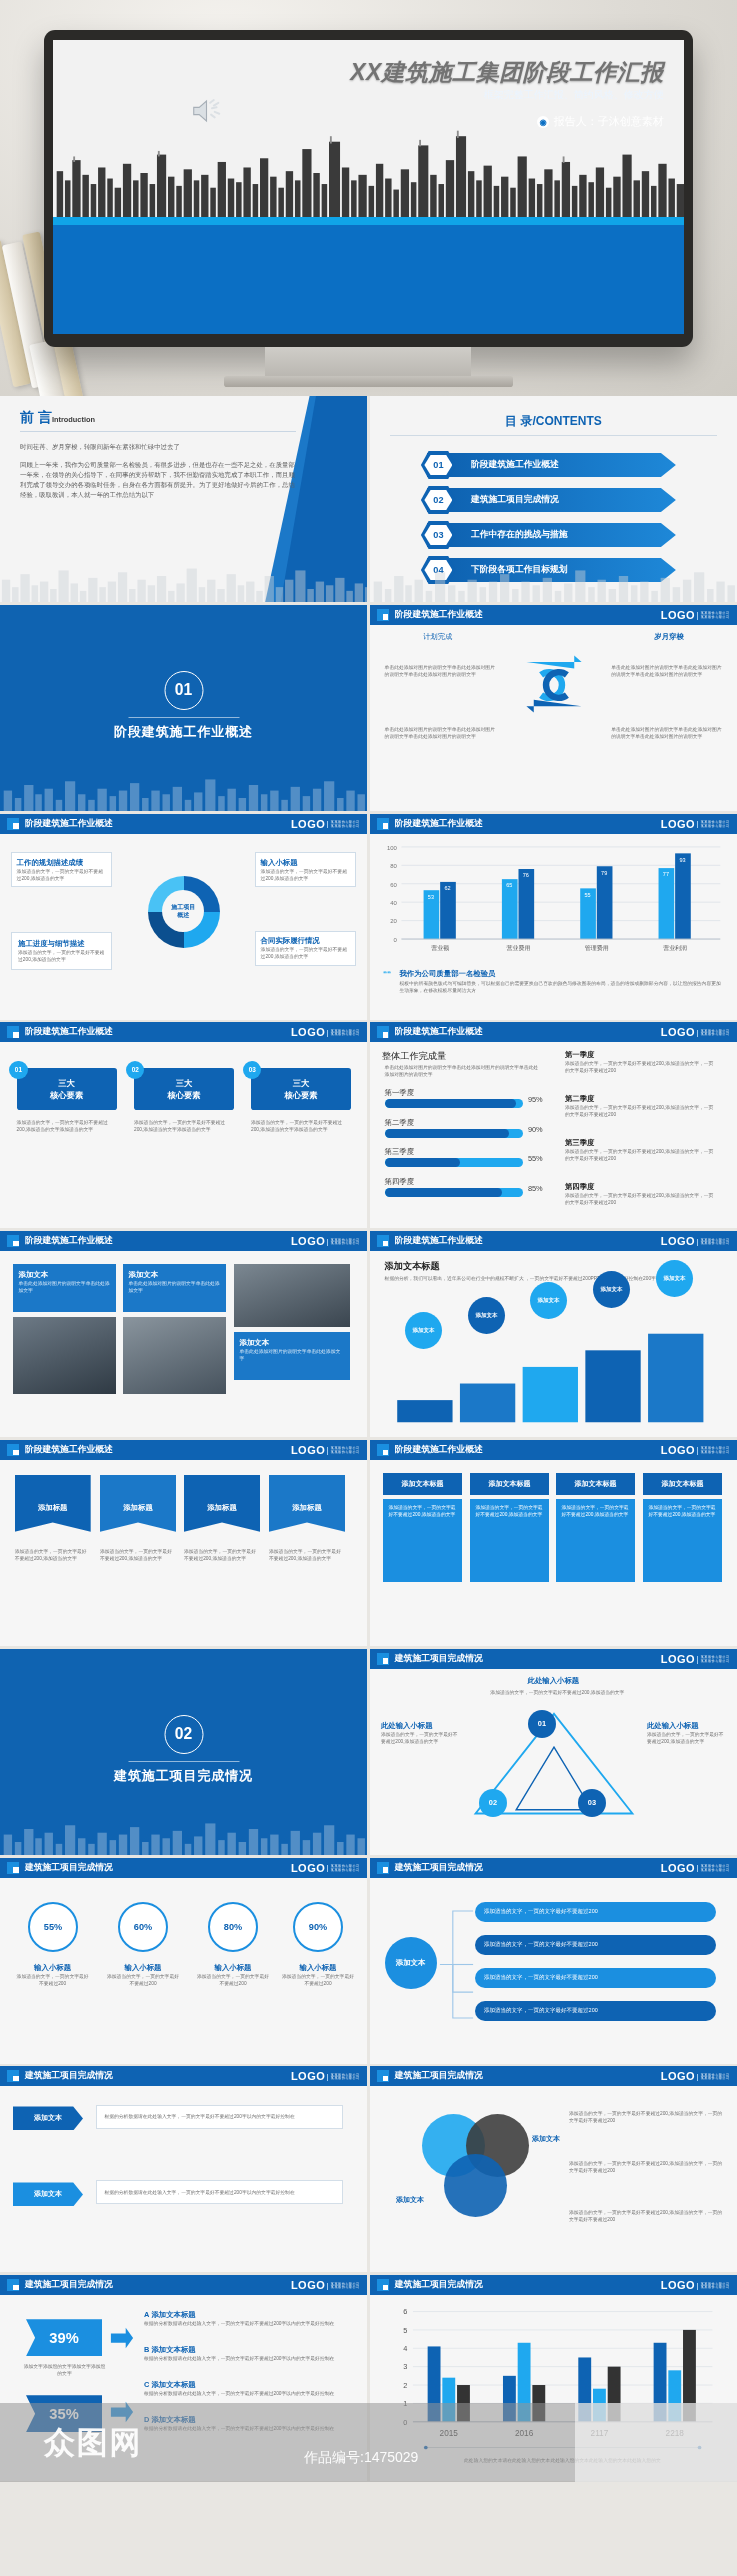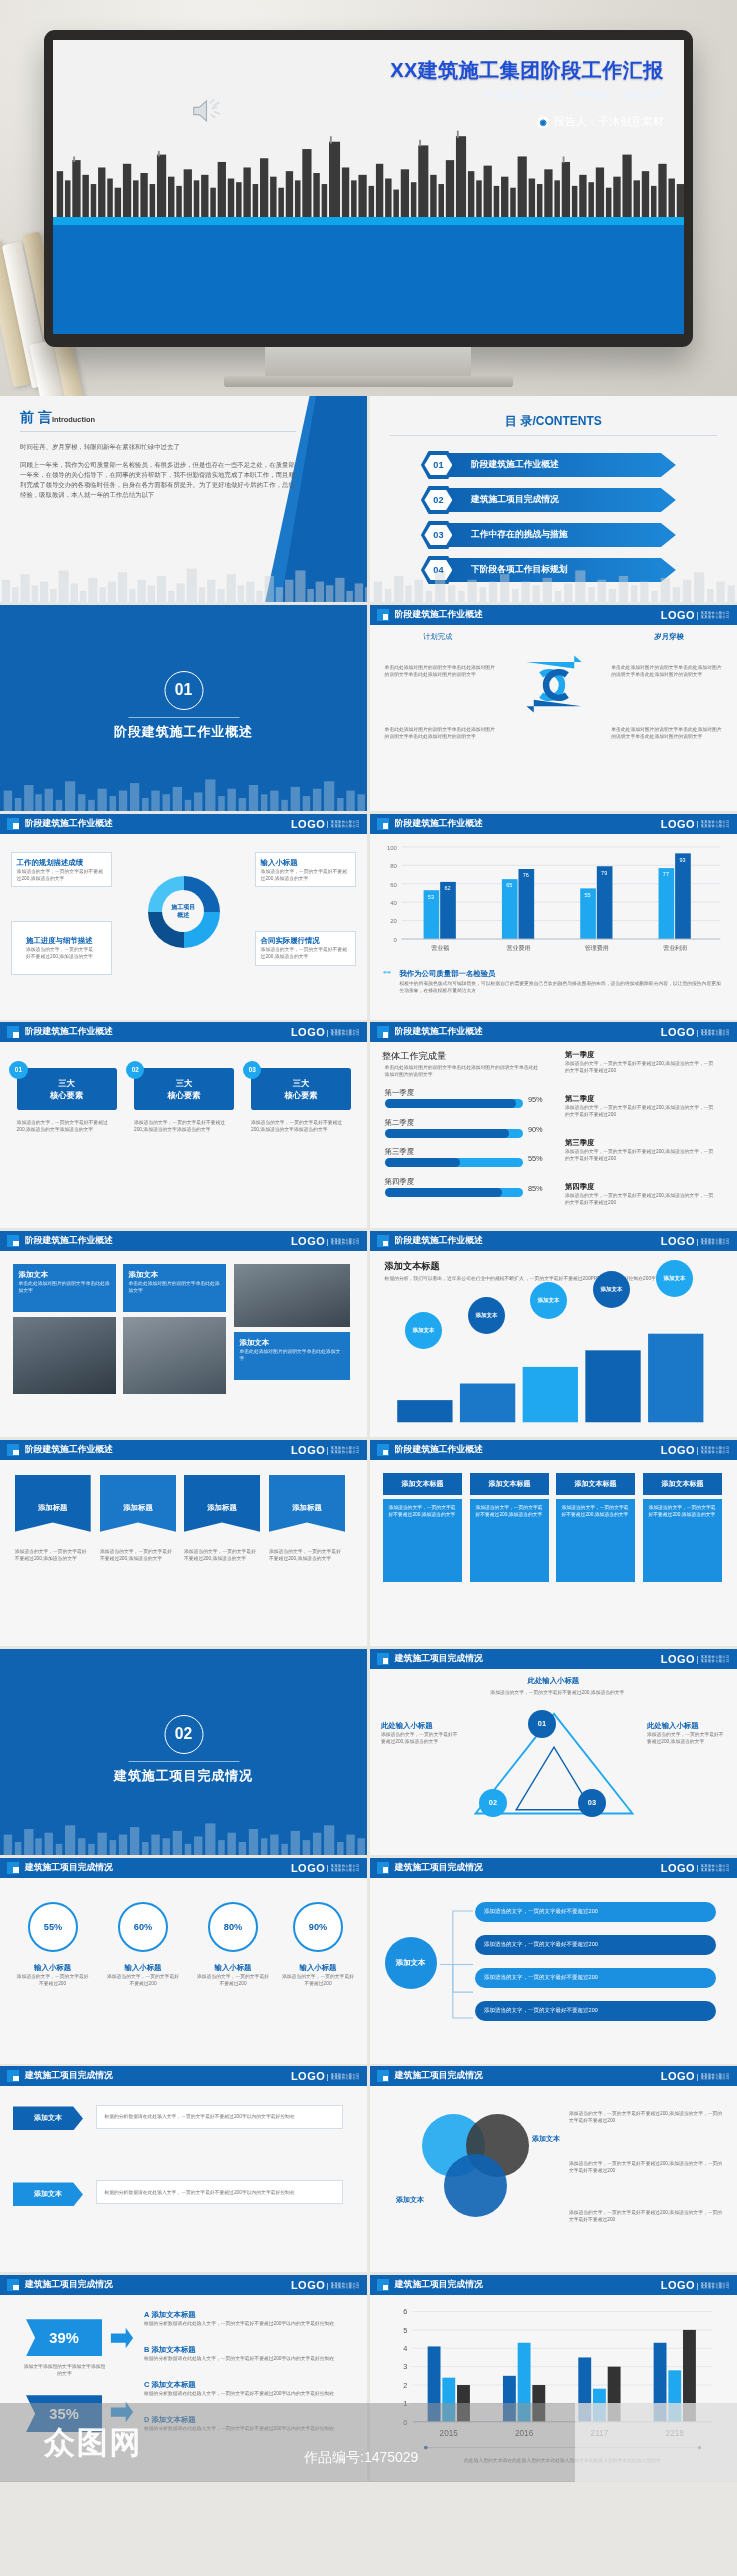--- a/index.html
+++ b/index.html
@@ -42,22 +42,23 @@
     position:absolute; left:0; right:0; bottom:115px; height:92px;
   }
   .screen-blueband {
     position:absolute; left:0; right:0; bottom:0; height:117px; background:#0b6fc4;
   }
   .screen-blueband:before {
     content:""; position:absolute; left:0; right:0; top:0; height:8.3px; background:#10a4e8;
   }
   .screen-title {
     position:absolute; right:20px; top:16.6px;
-    color:#1d4ed8; font-size:20px; font-weight:bold; letter-spacing:0.5px;
+    color:#737373; font-size:23px; font-weight:bold; letter-spacing:0.5px;
     text-shadow:0 0.9px 1.8px rgba(0,0,0,.25);
+    font-style:italic;
   }
   .screen-sub {
     position:absolute; right:20px; top:48px; color:#eaf4ff; font-size:10px;
   }
   .screen-author {
     position:absolute; right:20px; top:74px; color:#fff; font-size:11px;
     display:flex; align-items:center; gap:4.6px;
   }
   .pin-icon {
     width:12px;height:12px;border-radius:50%;background:#fff;color:#0b6fc4;
@@ -505,21 +506,21 @@
                     display:flex;align-items:center;justify-content:center;font-size:6px;font-weight:bold;color:#0e63b3;text-align:center;line-height:8.3px">施工项目<br>概述</div>
       </div>
       <div style="position:absolute;left:11px;top:18.4px;width:101px;border:0.9px solid #cfdce8;padding:4.6px;background:#fff">
         <div class="ttl-s">工作的规划描述成绩</div>
         <div class="tiny">添加适当的文字，一页的文字最好不要超过200,添加适当的文字</div>
       </div>
       <div style="position:absolute;right:11px;top:18.4px;width:101px;border:0.9px solid #cfdce8;padding:4.6px;background:#fff">
         <div class="ttl-s">输入小标题</div>
         <div class="tiny">添加适当的文字，一页的文字最好不要超过200,添加适当的文字</div>
       </div>
-      <div style="position:absolute;left:11px;top:87px;width:101px;border:0.9px solid #cfdce8;padding:14px;background:#fff">
+      <div style="position:absolute;left:11px;top:98px;width:101px;border:0.9px solid #cfdce8;padding:6px;background:#fff">
         <div class="ttl-s">施工进度与细节描述</div>
         <div class="tiny">添加适当的文字，一页的文字最好不要超过200,添加适当的文字</div>
       </div>
       <div style="position:absolute;right:11px;top:97px;width:101px;border:0.9px solid #cfdce8;padding:4.6px;background:#fff">
         <div class="ttl-s">合同实际履行情况</div>
         <div class="tiny">添加适当的文字，一页的文字最好不要超过200,添加适当的文字</div>
       </div>
     </div>
   </div>
 

